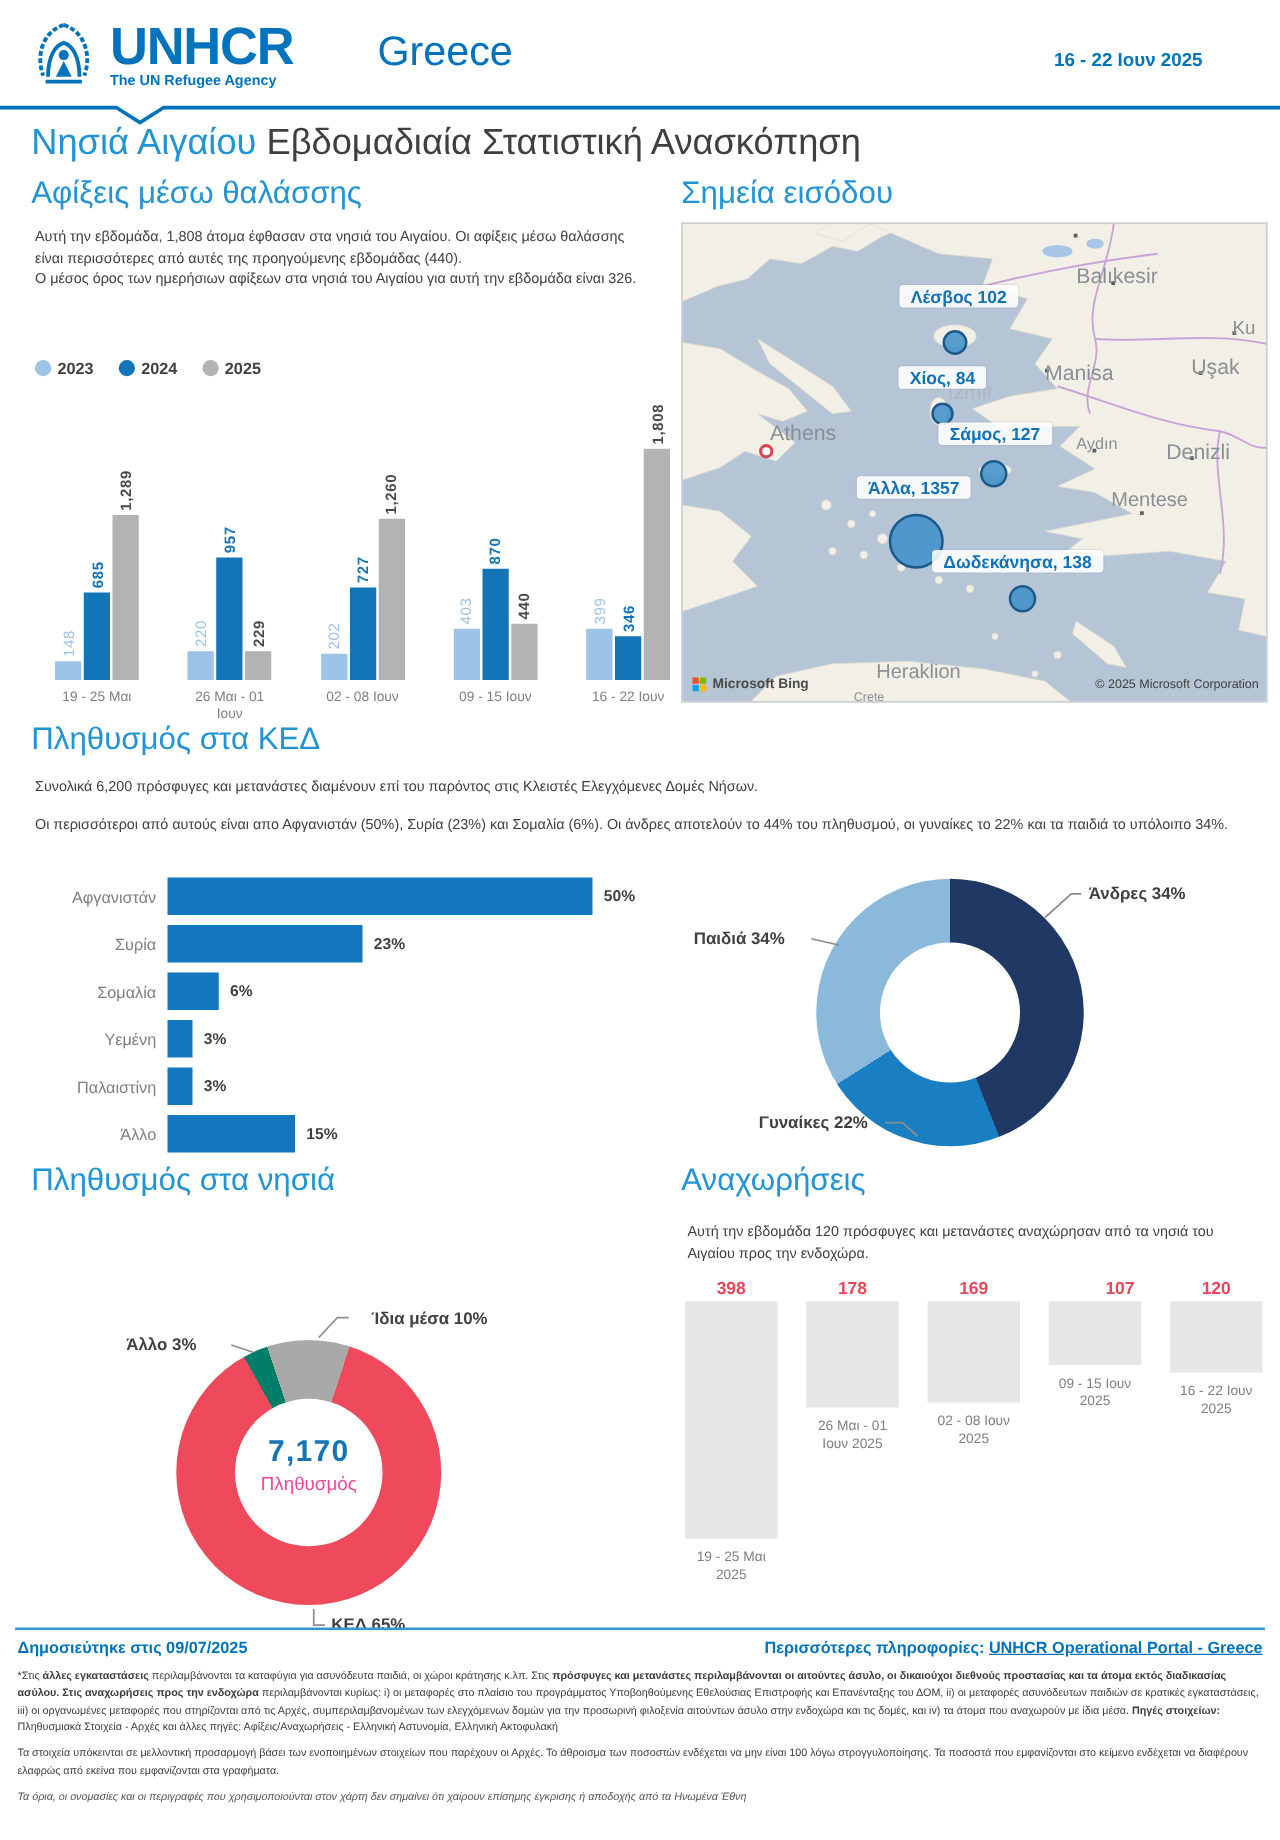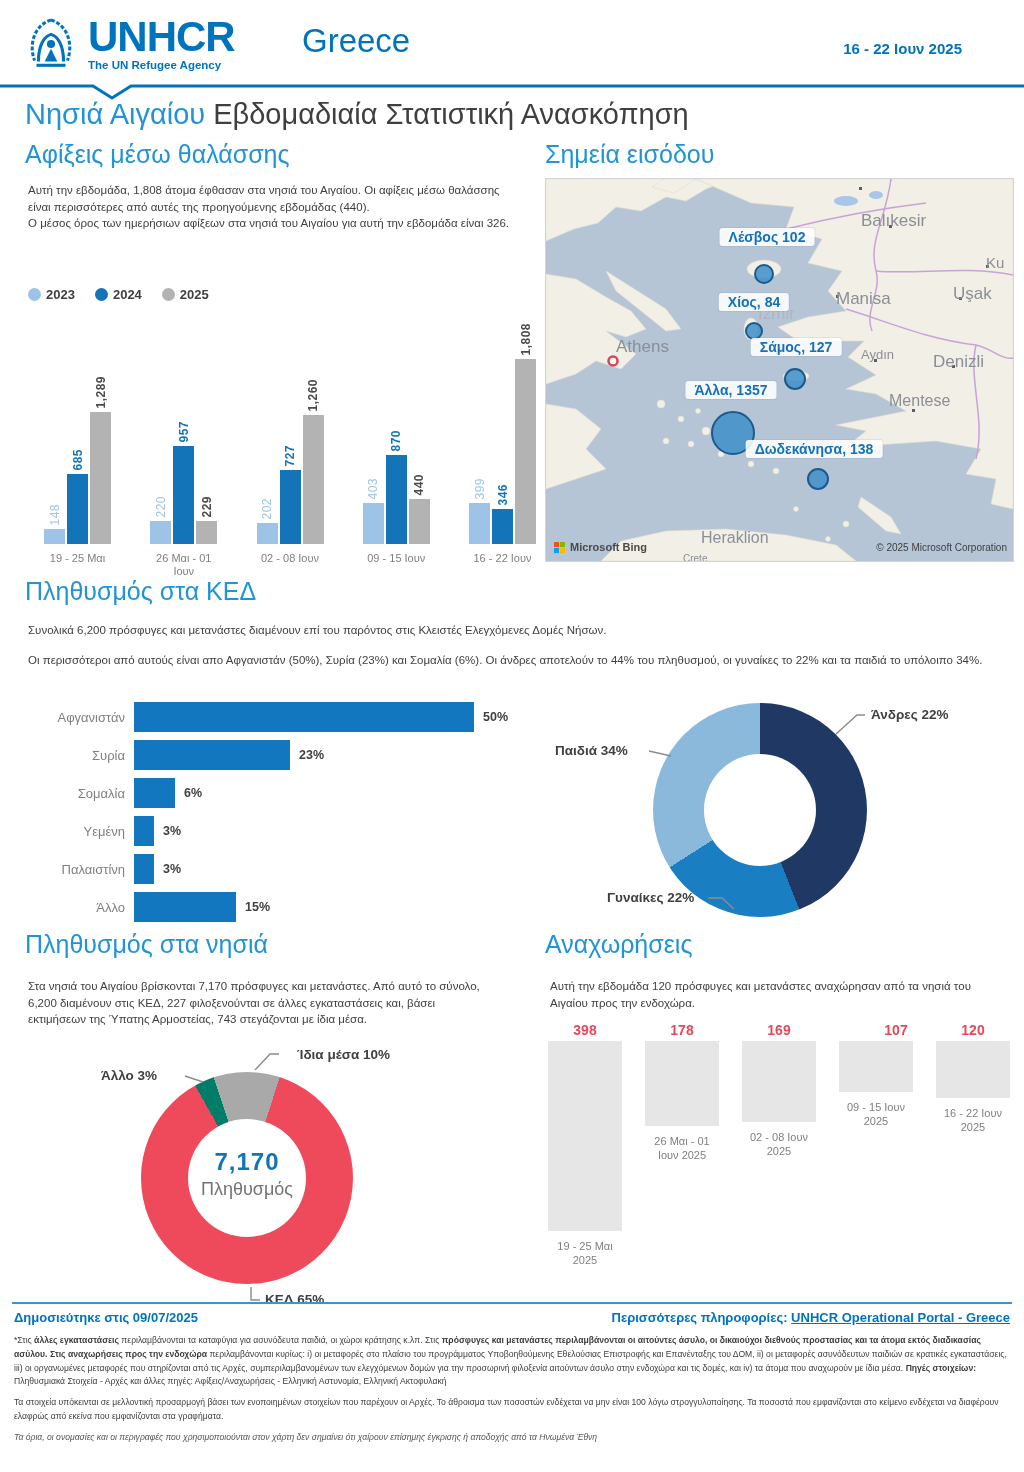--- a/index.html
+++ b/index.html
@@ -62,21 +62,21 @@
   .demo-wrap{position:absolute;left:545px;top:690px;width:467px;height:245px;}
   .demo-donut{position:absolute;left:108px;top:13px;width:214px;height:214px;}
   .demo-donut::after{inset:51px;}
   .isl-wrap{position:absolute;left:25px;top:1040px;width:500px;height:278px;}
   .isl-donut{position:absolute;left:116px;top:32px;width:212px;height:212px;}
   .isl-donut::after{inset:47px;}
   .donut-callout{position:absolute;font-size:13.5px;font-weight:700;color:#404040;white-space:nowrap;}
   .leader{position:absolute;left:0;top:0;pointer-events:none;}
   .isl-center{position:absolute;left:163px;top:108px;width:118px;text-align:center;z-index:2;}
   .isl-center .v{font-size:24px;font-weight:700;color:#1474b8;letter-spacing:1px;}
-  .isl-center .l{font-size:18px;color:#737373;margin-top:3px;}
+  .isl-center .l{font-size:15px;color:#ec4899;margin-top:3px;}
 
   
   .dep-chart{position:absolute;left:548px;top:1022px;width:462px;display:flex;justify-content:space-between;}
   .dep-group{display:flex;flex-direction:column;align-items:center;}
   .dep-val{font-size:14px;font-weight:700;margin-bottom:3px;}
   .dep-bar{width:74px;}
   .dep-cat{margin-top:9px;font-size:11px;color:#7f7f7f;text-align:center;white-space:pre-line;line-height:1.25;height:28px;}
 
   
   .foot-line{position:absolute;left:12px;top:1302px;width:1000px;height:2px;background:#2f9ad0;}
@@ -348,27 +348,26 @@
 
   <div class="demo-wrap">
     <div class="donut demo-donut" style="background: conic-gradient(rgb(32, 56, 100) 0deg, rgb(32, 56, 100) 158.4deg, rgb(26, 127, 194) 158.4deg, rgb(26, 127, 194) 237.6deg, rgb(138, 185, 220) 237.6deg, rgb(138, 185, 220) 360deg);"></div>
     <svg class="leader" width="467" height="245">
       <g fill="none" stroke="#8c8c8c" stroke-width="1.4">
         <polyline points="291,44 312,25 320,25"></polyline>
         <polyline points="104,61 126,66"></polyline>
         <polyline points="163,208 177,208 189,219"></polyline>
       </g>
     </svg>
-    <div class="donut-callout" style="left:326px;top:17px;">Άνδρες 22%</div>
+    <div class="donut-callout" style="left:326px;top:17px;">Άνδρες 34%</div>
     <div class="donut-callout" style="left:10px;top:53px;">Παιδιά 34%</div>
     <div class="donut-callout" style="left:62px;top:200px;">Γυναίκες 22%</div>
   </div>
 
   <h2 class="sec" style="left:25px;top:930px;">Πληθυσμός στα νησιά</h2>
-  <div class="para" style="left:28px;top:978px;width:452px;">Στα νησιά του Αιγαίου βρίσκονται 7,170 πρόσφυγες και μετανάστες. Από αυτό το σύνολο, 6,200 διαμένουν στις ΚΕΔ, 227 φιλοξενούνται σε άλλες εγκαταστάσεις και, βάσει εκτιμήσεων της Ύπατης Αρμοστείας, 743 στεγάζονται με ίδια μέσα.</div>
 
   <div class="isl-wrap">
     <div class="donut isl-donut" style="background: conic-gradient(from 18deg, rgb(238, 74, 92) 0deg, rgb(238, 74, 92) 312.727deg, rgb(0, 125, 105) 312.727deg, rgb(0, 125, 105) 323.636deg, rgb(169, 169, 169) 323.636deg, rgb(169, 169, 169) 360deg);"></div>
     <div class="isl-center">
       <div class="v">7,170</div>
       <div class="l">Πληθυσμός</div>
     </div>
     <svg class="leader" width="500" height="278">
       <g fill="none" stroke="#8c8c8c" stroke-width="1.4">
         <polyline points="230,30 245,14 254,14"></polyline>

